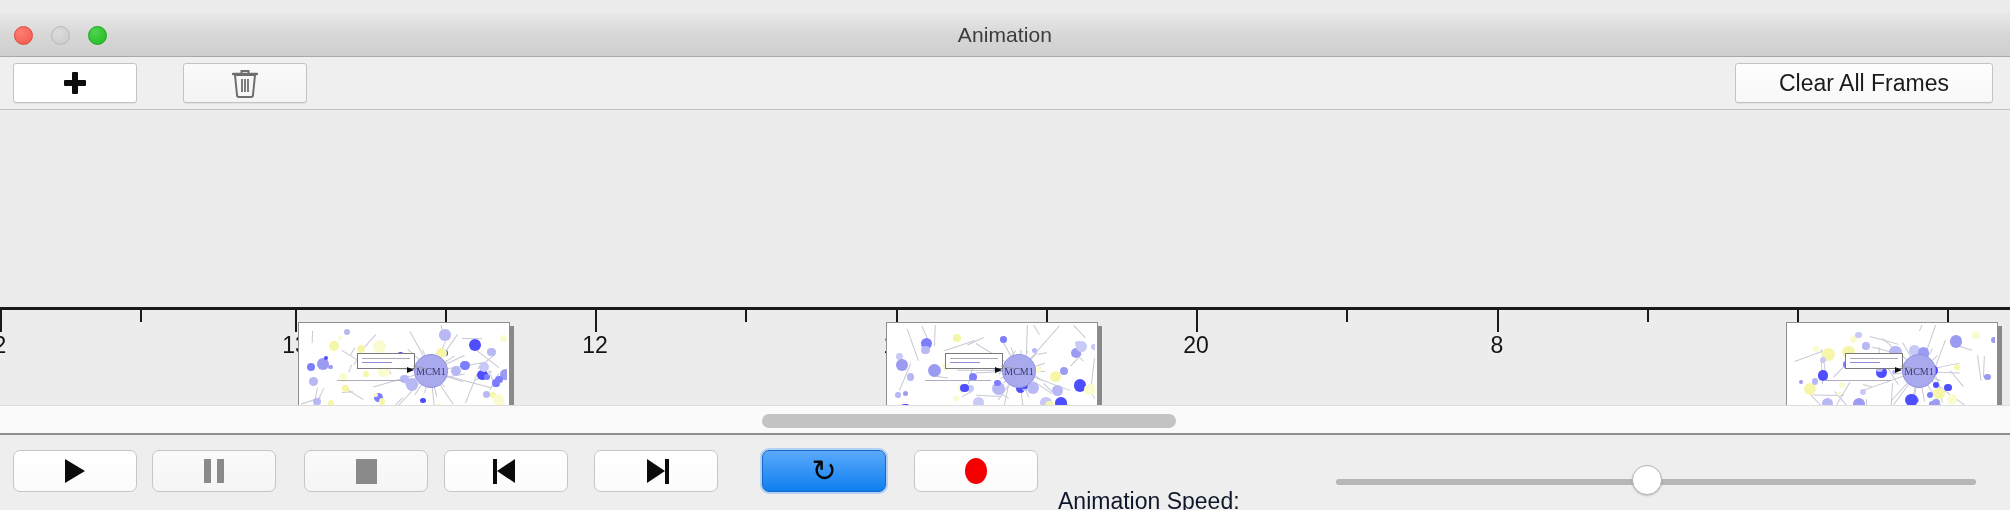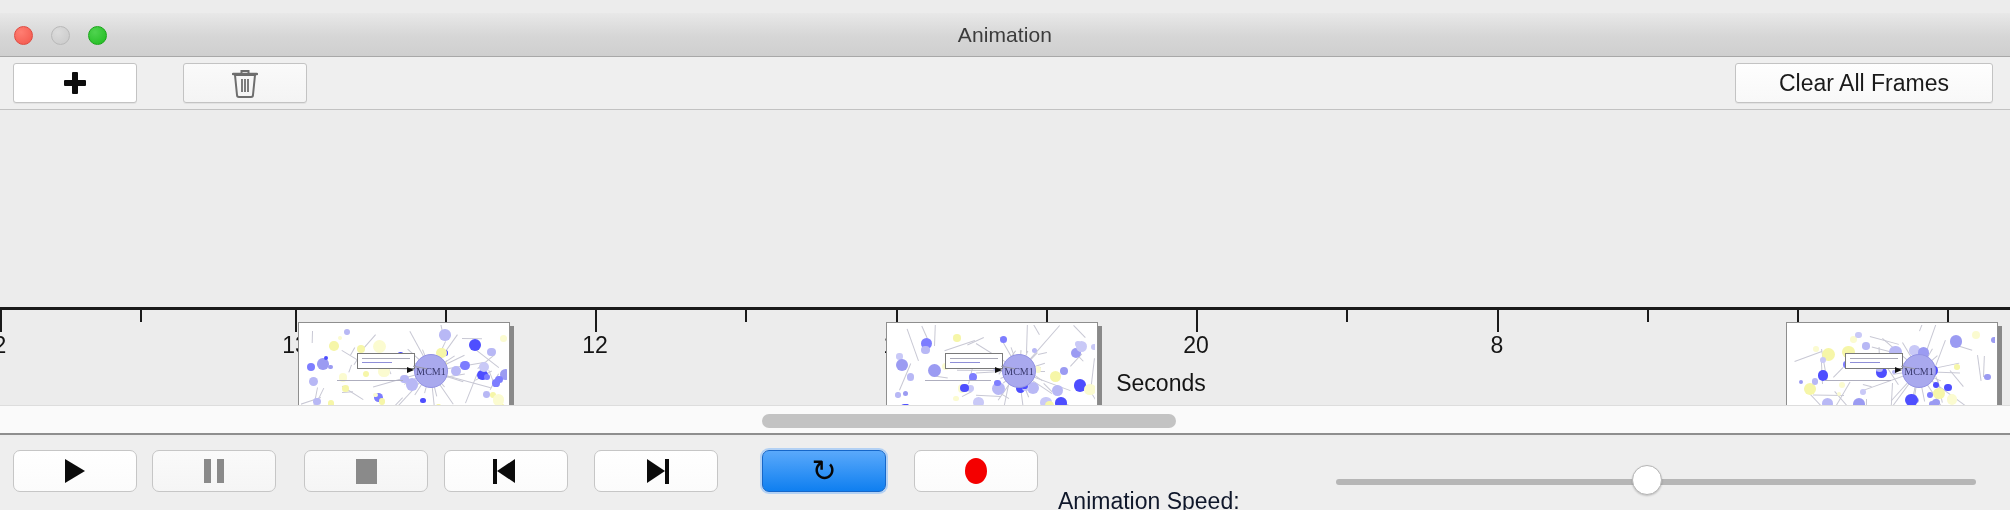--- a/index.html
+++ b/index.html
@@ -566,23 +566,20 @@
             <div class="tooltip-box" style="left: 56px; top: 28px; width: 58px; height: 16px;">
               <div class="txt-line" style="left: 4px; top: 4px; width: 48px; background: rgb(168, 168, 182);"></div>
               <div class="txt-line" style="left: 4px; top: 8px; width: 30px; background: rgb(143, 143, 216);"></div>
             </div>
             <div class="tip-line" style="left: 112px; top: 42px; width: 14px; transform: rotate(10deg);"></div>
             <div class="arrow" style="left: 106px; top: 42px;"></div>
             <div class="txt-line" style="left: 36px; top: 55px; width: 66px; background: rgb(174, 174, 190);"></div>
           </div>
         </div>
       </div>
-    <div class="axis-title">
-      <span>Seconds</span>
-    </div>
   </div>
 
   <div class="scroll-track">
     <div class="scroll-thumb" id="scroll-thumb" style="left: 762px; width: 414px;"></div>
   </div>
 
   <div class="controlbar">
     <div class="cbtn" style="left:13px;">
       <span class="g-play"></span>
     </div>

